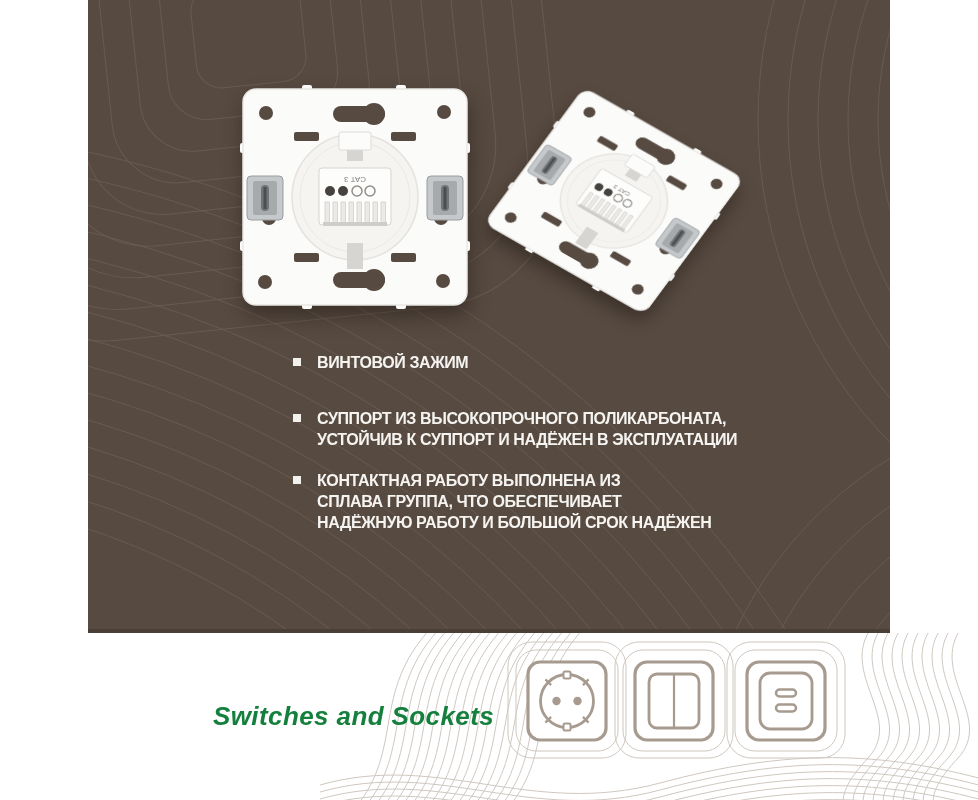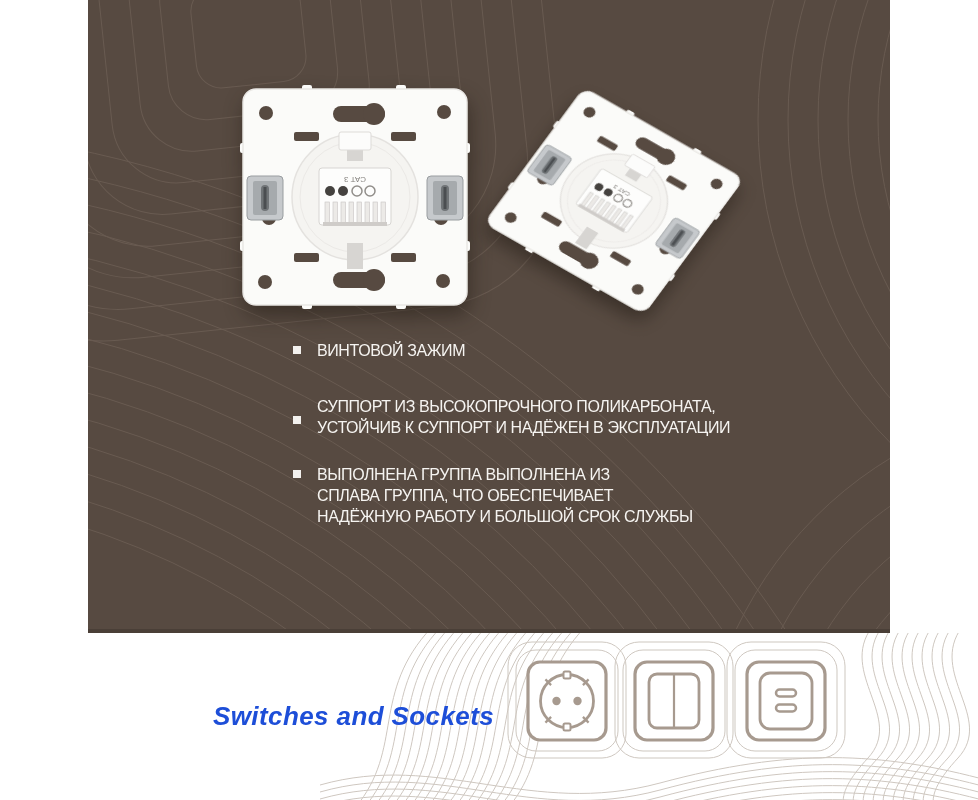--- a/index.html
+++ b/index.html
@@ -22,40 +22,41 @@
   .product-front { left:152px; top:85px; width:230px; height:224px; }
   .product-front svg { width:230px; height:224px; filter:drop-shadow(2px 10px 10px rgba(25,18,12,.45)); }
   .product-angled { left:390px; top:80px; width:272px; height:242px; }
   .product-angled svg {
     position:absolute; left:38px; top:26px; width:196px; height:190px;
     transform:scale(1,.88) rotate(33deg);
     filter:drop-shadow(4px 10px 10px rgba(25,18,12,.45));
   }
   
   .features {
-    position:absolute; left:205px; top:340px; width:500px;
+    position:absolute; left:205px; top:352px; width:500px;
     list-style:none;
+    font-weight:bold;
   }
   .features li { display:flex; align-items:flex-start; }
   .features li.gap-lg { margin-bottom:35px; }
-  .features li.gap-md { margin-bottom:26px;align-items:center; }
+  .features li.gap-md { margin-bottom:20px; }
   .bullet-sq {
     flex:0 0 auto; width:8px; height:8px; margin:6px 16px 0 0;
     background:#f3f1ee;
   }
   .ftext {
     color:#f6f4f1; font-size:16px; line-height:21px;
     letter-spacing:-0.4px;
   }
   .fline { display:block; white-space:nowrap; }
   
   .footer-title {
     position:absolute; left:213px; top:701px;
     font-size:26px; font-weight:bold; font-style:italic;
-    color:#1d4ed8; letter-spacing:.4px; white-space:nowrap;
+    color:#15803d; letter-spacing:.4px; white-space:nowrap;
   }
   .footer-icon { position:absolute; top:659px; width:84px; height:84px; }
   .icon-socket { left:525px; }
   .icon-switch { left:632px; }
   .icon-usb    { left:744px; }
 </style>
 </head>
 <body>
 
 <div class="canvas">
@@ -308,23 +309,23 @@
       <li class="gap-md">
         <span class="bullet-sq"></span>
         <span class="ftext">
           <span class="fline">СУППОРТ ИЗ ВЫСОКОПРОЧНОГО ПОЛИКАРБОНАТА,</span>
           <span class="fline">УСТОЙЧИВ К СУППОРТ И НАДЁЖЕН В ЭКСПЛУАТАЦИИ</span>
         </span>
       </li>
       <li>
         <span class="bullet-sq"></span>
         <span class="ftext">
-          <span class="fline">ВЫПОЛНЕНА ГРУППА ВЫПОЛНЕНА ИЗ</span>
+          <span class="fline">КОНТАКТНАЯ РАБОТУ ВЫПОЛНЕНА ИЗ</span>
           <span class="fline">СПЛАВА ГРУППА, ЧТО ОБЕСПЕЧИВАЕТ</span>
-          <span class="fline">НАДЁЖНУЮ РАБОТУ И БОЛЬШОЙ СРОК СЛУЖБЫ</span>
+          <span class="fline">НАДЁЖНУЮ РАБОТУ И БОЛЬШОЙ СРОК НАДЁЖЕН</span>
         </span>
       </li>
     </ul>
   </div>
 
   <div class="footer-title">Switches and Sockets</div>
 
   <svg class="footer-icon icon-socket" viewBox="0 0 84 84">
     <g stroke="#a79a8f" fill="#ffffff">
       <rect x="3" y="3" width="78" height="78" rx="12" stroke-width="3.2"></rect>

